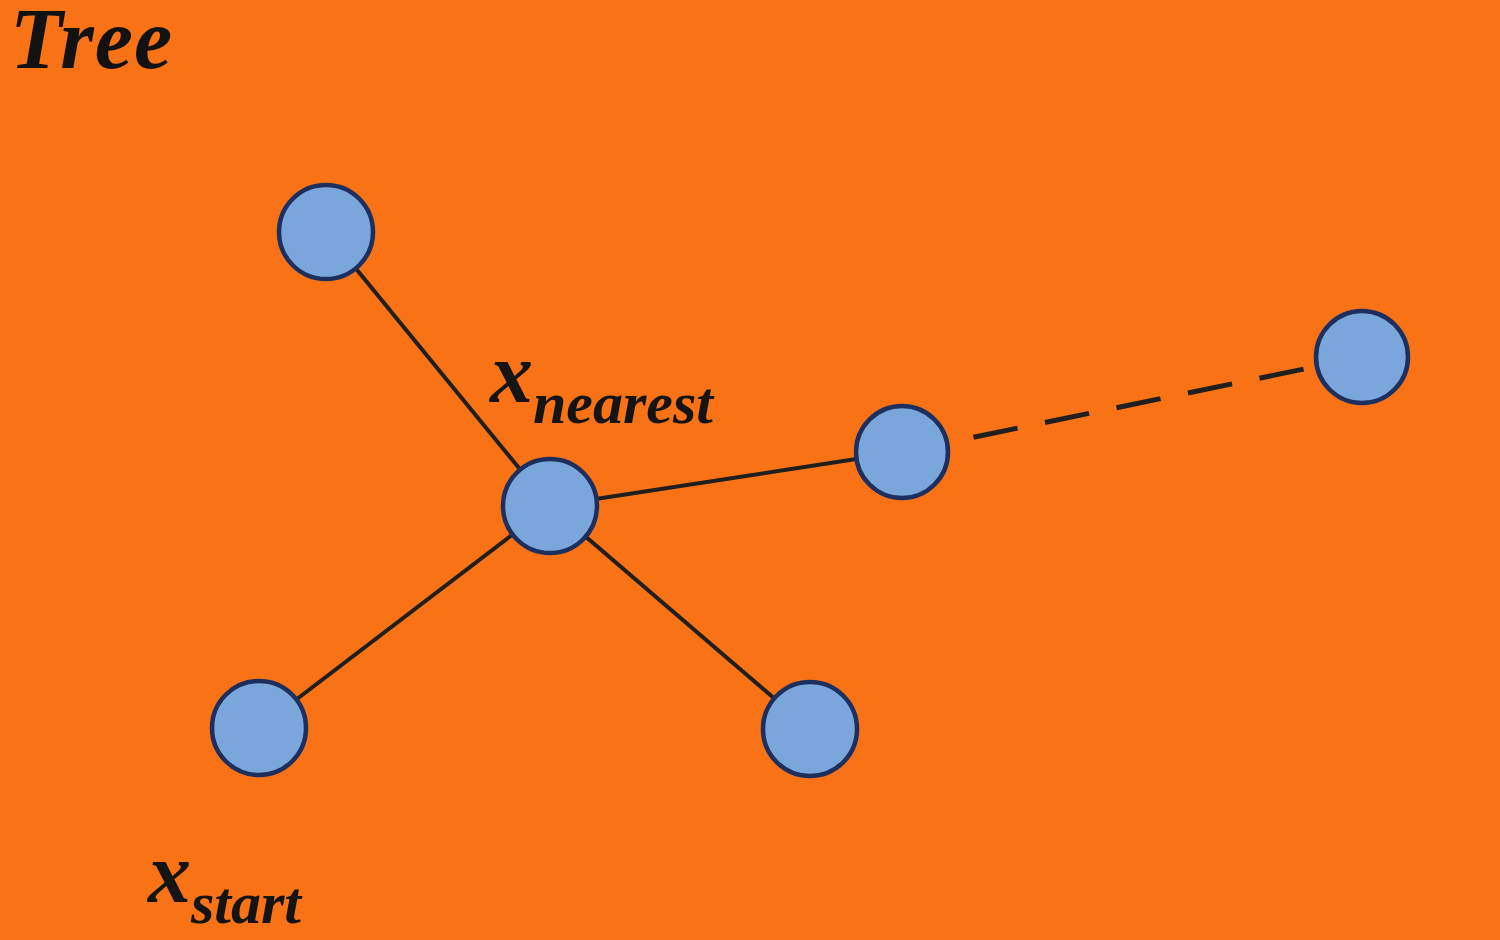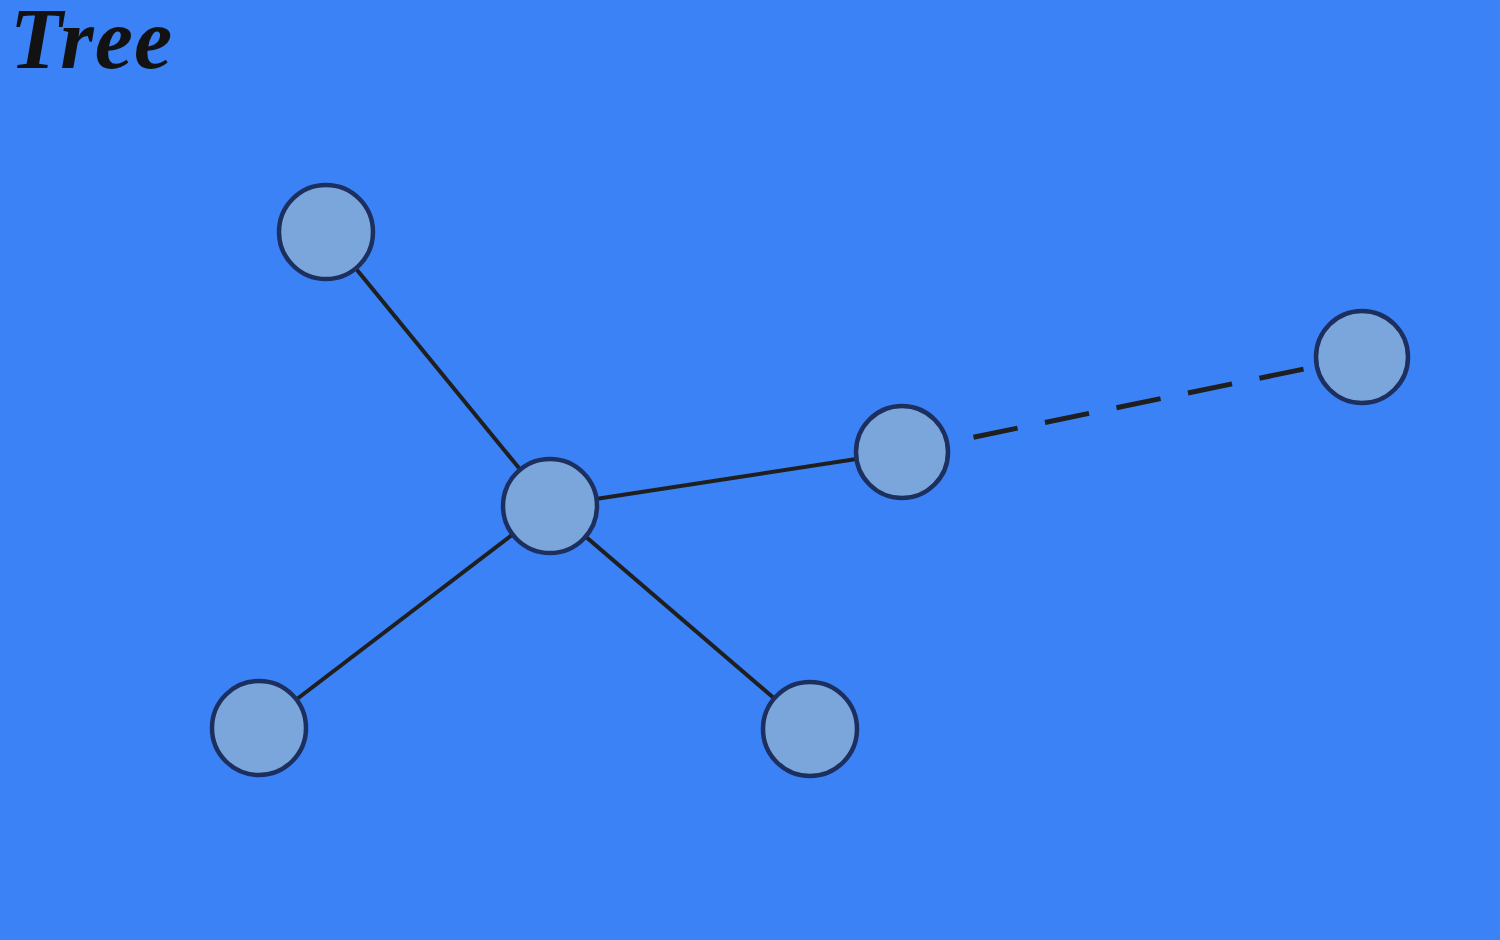--- a/index.html
+++ b/index.html
@@ -8,21 +8,21 @@
     width: 1500px;
     height: 940px;
     background: #ffffff;
     overflow: hidden;
     font-family: "Liberation Serif", "DejaVu Serif", serif;
   }
   .stage {
     position: relative;
     width: 1500px;
     height: 940px;
-    background: #3b82f6;
+    background: #f97316;
   }
   svg.diagram {
     position: absolute;
     left: 0;
     top: 0;
     width: 1500px;
     height: 940px;
   }
   .figure-title {
     position: absolute;
@@ -69,17 +69,23 @@
       <circle cx="326" cy="232" r="47" fill="#7BA6DB" stroke="#1C2F5E" stroke-width="4.5"></circle>
       <circle cx="550" cy="506" r="47" fill="#7BA6DB" stroke="#1C2F5E" stroke-width="4.5"></circle>
       <circle cx="902" cy="452" r="46" fill="#7BA6DB" stroke="#1C2F5E" stroke-width="4.5"></circle>
       <circle cx="1362" cy="357" r="46" fill="#7BA6DB" stroke="#1C2F5E" stroke-width="4.5"></circle>
       <circle cx="810" cy="729" r="47" fill="#7BA6DB" stroke="#1C2F5E" stroke-width="4.5"></circle>
       <circle cx="259" cy="728" r="47" fill="#7BA6DB" stroke="#1C2F5E" stroke-width="4.5"></circle>
     </svg>
 
   <div class="figure-title">Tree</div>
 
+  <div class="node-label" id="label-nearest">
+    <span>x</span><span class="sub">nearest</span>
+  </div>
 
 
 
+  <div class="node-label" id="label-start">
+    <span>x</span><span class="sub">start</span>
+  </div>
 
 </div>
 
 </body></html>

